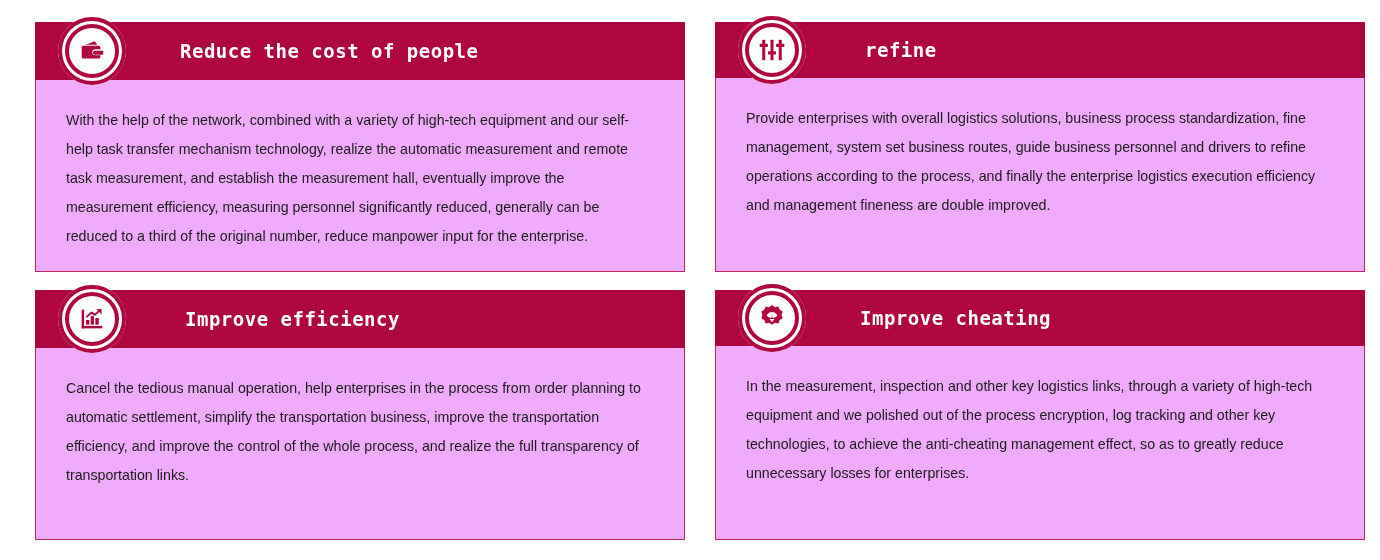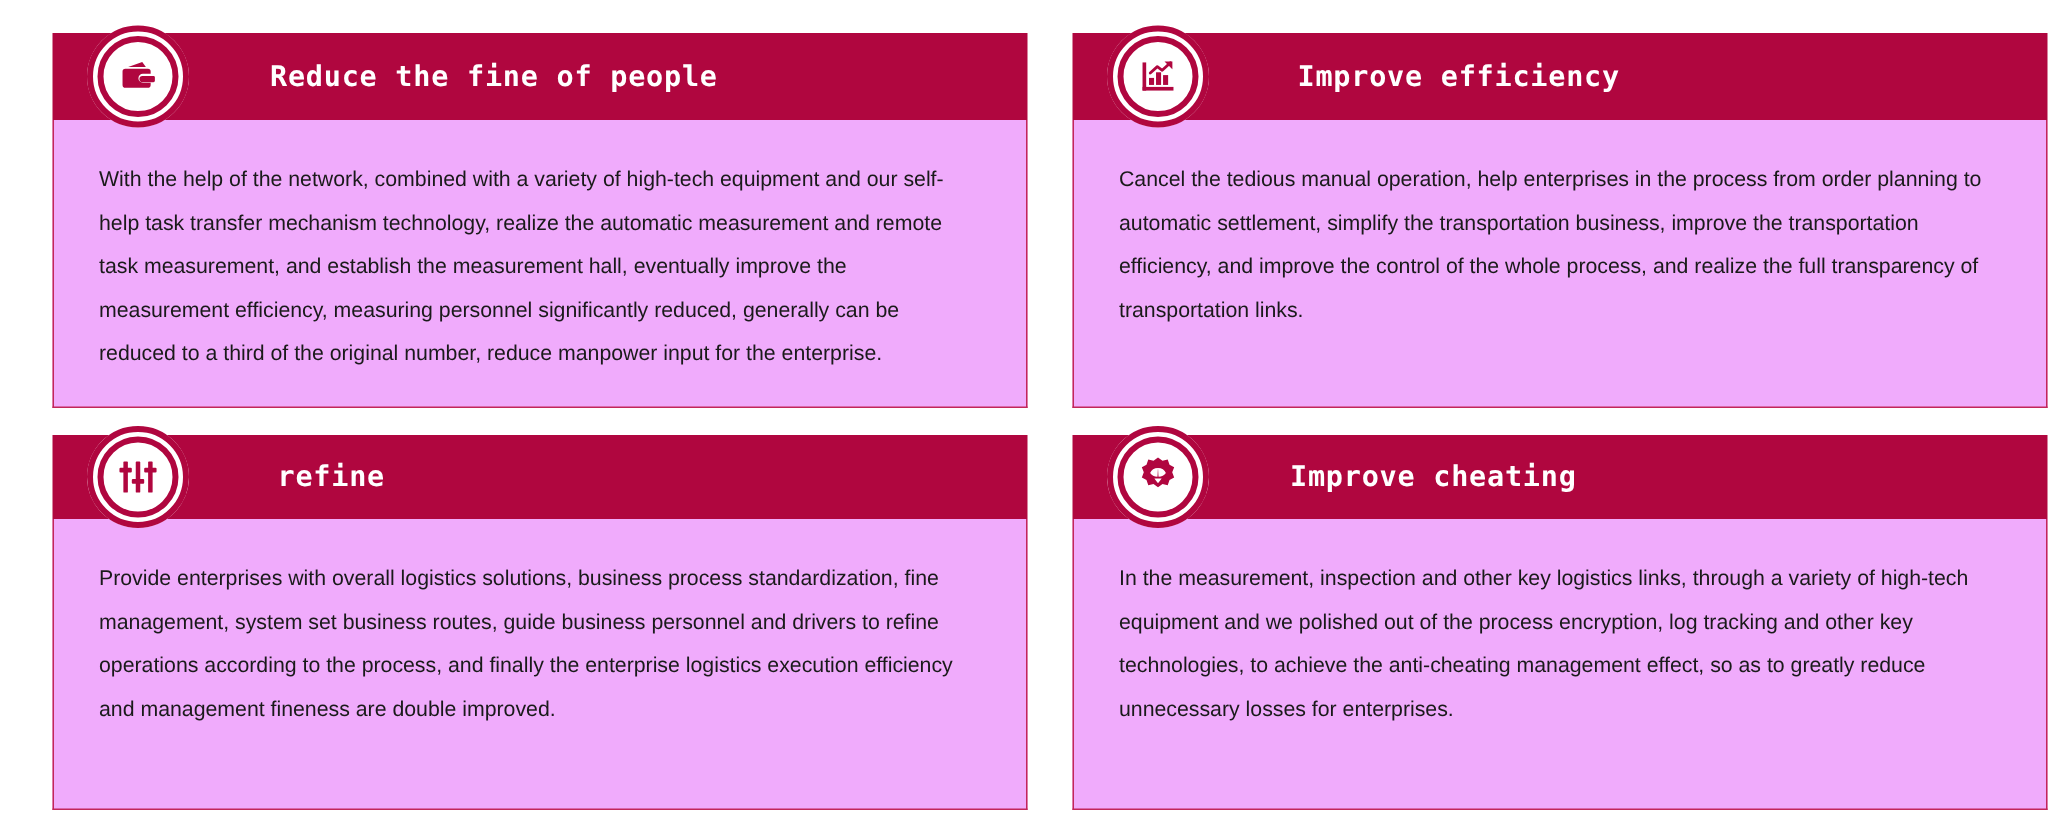--- a/index.html
+++ b/index.html
@@ -131,24 +131,45 @@
       <div class="card-header">
         <div class="icon-badge">
           <span class="ring-outer"></span>
           <span class="ring-inner"></span>
           <svg viewBox="0 0 32 32" aria-hidden="true">
             <path d="M7 10.5 h16 a2 2 0 0 1 2 2 v1.5 h-5.5 a3.2 3.2 0 0 0 0 6.4 H25 v1.6 a2 2 0 0 1 -2 2 H7 a2 2 0 0 1 -2 -2 V12.5 a2 2 0 0 1 2 -2 z" fill="#b0063f"></path>
             <path d="M19.2 15.6 H27 a1 1 0 0 1 1 1 v2.4 a1 1 0 0 1 -1 1 h-7.8 a2.2 2.2 0 0 1 0 -4.4 z" fill="#b0063f"></path>
             <path d="M9 9.2 L19 5.6 l2.6 3.6 z" fill="#b0063f"></path>
           </svg>
         </div>
-        <div class="card-title">Reduce the fine of people</div>
+        <div class="card-title">Reduce the cost of people</div>
       </div>
       <div class="card-body">
         <p class="card-text">With the help of the network, combined with a variety of high-tech equipment and our self-help task transfer mechanism technology, realize the automatic measurement and remote task measurement, and establish the measurement hall, eventually improve the measurement efficiency, measuring personnel significantly reduced, generally can be reduced to a third of the original number, reduce manpower input for the enterprise.</p>
+      </div>
+    </div>
+
+    <div class="card row2">
+      <div class="card-header">
+        <div class="icon-badge">
+          <span class="ring-outer"></span>
+          <span class="ring-inner"></span>
+          <svg viewBox="0 0 32 32" aria-hidden="true">
+            <rect x="5.6" y="5" width="3.2" height="22" rx="0.6" fill="#b0063f"></rect>
+            <rect x="14.4" y="5" width="3.2" height="22" rx="0.6" fill="#b0063f"></rect>
+            <rect x="23.2" y="5" width="3.2" height="22" rx="0.6" fill="#b0063f"></rect>
+            <rect x="2.8" y="9.4" width="8.8" height="3.4" rx="0.8" fill="#b0063f"></rect>
+            <rect x="11.6" y="17.4" width="8.8" height="3.4" rx="0.8" fill="#b0063f"></rect>
+            <rect x="20.4" y="9.4" width="8.8" height="3.4" rx="0.8" fill="#b0063f"></rect>
+          </svg>
+        </div>
+        <div class="card-title indent-small">refine</div>
+      </div>
+      <div class="card-body">
+        <p class="card-text">Provide enterprises with overall logistics solutions, business process standardization, fine management, system set business routes, guide business personnel and drivers to refine operations according to the process, and finally the enterprise logistics execution efficiency and management fineness are double improved.</p>
       </div>
     </div>
 
     <div class="card">
       <div class="card-header">
         <div class="icon-badge">
           <span class="ring-outer"></span>
           <span class="ring-inner"></span>
           <svg viewBox="0 0 32 32" aria-hidden="true">
             <rect x="5" y="6" width="2.6" height="20" fill="#b0063f"></rect>
@@ -166,41 +187,20 @@
         <p class="card-text">Cancel the tedious manual operation, help enterprises in the process from order planning to automatic settlement, simplify the transportation business, improve the transportation efficiency, and improve the control of the whole process, and realize the full transparency of transportation links.</p>
       </div>
     </div>
 
     <div class="card row2">
       <div class="card-header">
         <div class="icon-badge">
           <span class="ring-outer"></span>
           <span class="ring-inner"></span>
           <svg viewBox="0 0 32 32" aria-hidden="true">
-            <rect x="5.6" y="5" width="3.2" height="22" rx="0.6" fill="#b0063f"></rect>
-            <rect x="14.4" y="5" width="3.2" height="22" rx="0.6" fill="#b0063f"></rect>
-            <rect x="23.2" y="5" width="3.2" height="22" rx="0.6" fill="#b0063f"></rect>
-            <rect x="2.8" y="9.4" width="8.8" height="3.4" rx="0.8" fill="#b0063f"></rect>
-            <rect x="11.6" y="17.4" width="8.8" height="3.4" rx="0.8" fill="#b0063f"></rect>
-            <rect x="20.4" y="9.4" width="8.8" height="3.4" rx="0.8" fill="#b0063f"></rect>
-          </svg>
-        </div>
-        <div class="card-title indent-small">refine</div>
-      </div>
-      <div class="card-body">
-        <p class="card-text">Provide enterprises with overall logistics solutions, business process standardization, fine management, system set business routes, guide business personnel and drivers to refine operations according to the process, and finally the enterprise logistics execution efficiency and management fineness are double improved.</p>
-      </div>
-    </div>
-
-    <div class="card row2">
-      <div class="card-header">
-        <div class="icon-badge">
-          <span class="ring-outer"></span>
-          <span class="ring-inner"></span>
-          <svg viewBox="0 0 32 32" aria-hidden="true">
             <path d="M16 2.2 l3.2 2.2 3.7 -0.8 1.3 3.6 3.3 1.9 -1.4 3.6 1.4 3.6 -3.3 1.9 -1.3 3.6 -3.7 -0.8 -3.2 2.2 -3.2 -2.2 -3.7 0.8 -1.3 -3.6 -3.3 -1.9 1.4 -3.6 -1.4 -3.6 3.3 -1.9 1.3 -3.6 3.7 0.8 z" fill="#b0063f"></path>
             <path d="M16 9.6 c2.6 0 4.8 1.4 5.6 3.6 -1 1.6 -3 2.6 -5.2 2.6 -0.2 -1.6 -0.2 -3.8 -0.4 -6.2 z" fill="#ffffff"></path>
             <path d="M16 9.6 c-2.6 0 -4.8 1.4 -5.6 3.6 1 1.6 3 2.6 5.2 2.6 0.2 -1.6 0.2 -3.8 0.4 -6.2 z" fill="#ffffff"></path>
             <path d="M13.4 17 h5.2 l-2.6 3.4 z" fill="#ffffff"></path>
           </svg>
         </div>
         <div class="card-title">Improve cheating</div>
       </div>
       <div class="card-body">
         <p class="card-text">In the measurement, inspection and other key logistics links, through a variety of high-tech equipment and we polished out of the process encryption, log tracking and other key technologies, to achieve the anti-cheating management effect, so as to greatly reduce unnecessary losses for enterprises.</p>

